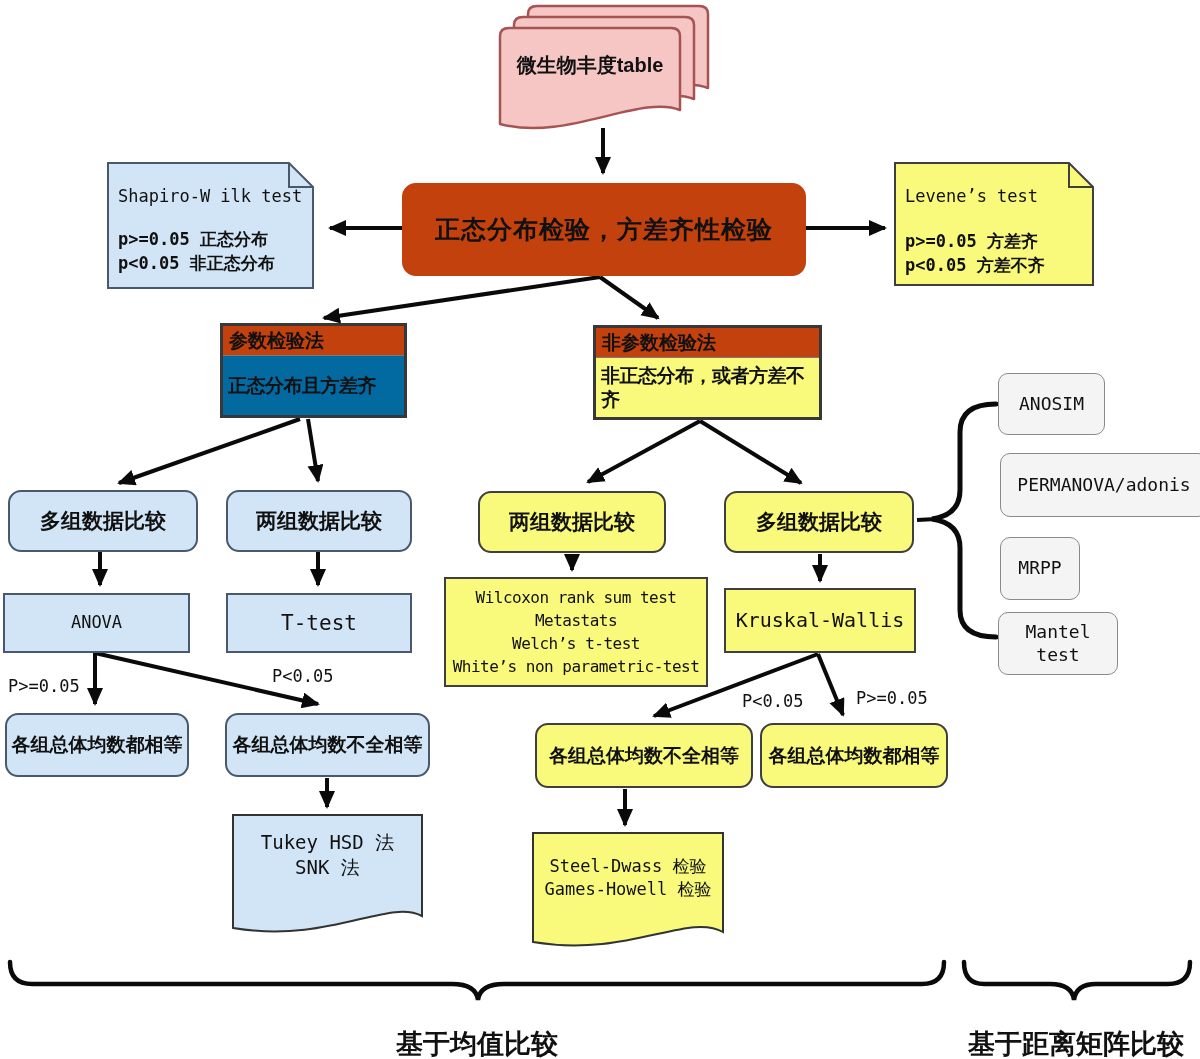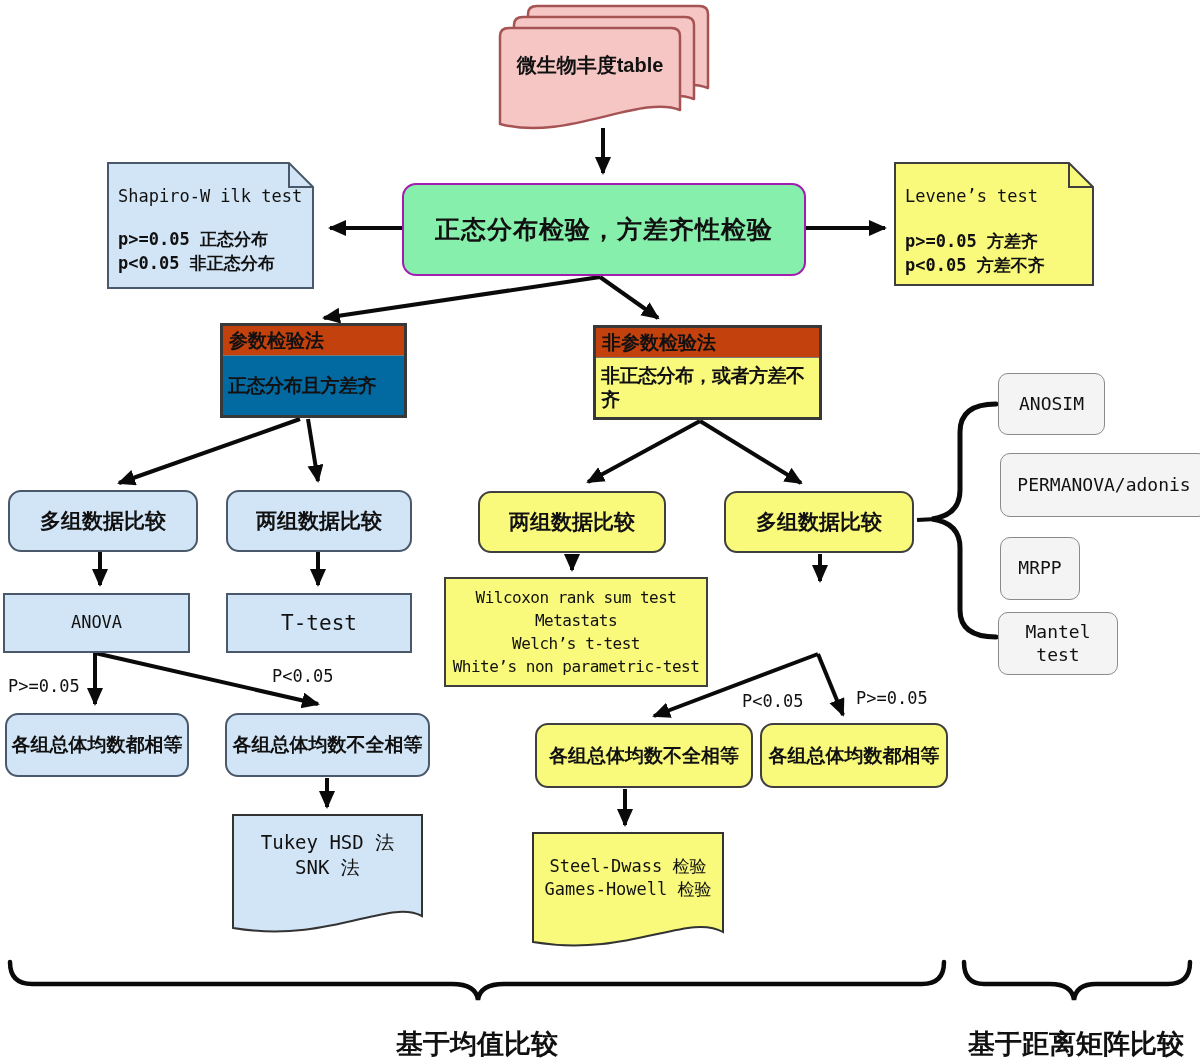--- a/index.html
+++ b/index.html
@@ -5,21 +5,21 @@
   html,body{margin:0;padding:0;background:#ffffff;}
   #canvas{position:relative;width:1200px;height:1059px;background:#fff;overflow:hidden;
           font-family:"Liberation Sans",sans-serif;color:#111;}
   svg.layer{position:absolute;left:0;top:0;z-index:1;}
   .node{position:absolute;z-index:2;box-sizing:border-box;display:flex;align-items:center;
         justify-content:center;text-align:center;line-height:1.25;}
   .rounded{border-radius:13px;}
   .blue{background:#d2e5f6;border:2px solid #49596b;}
   .yellow{background:#f9f97c;border:2px solid #3f3f3f;}
   .gray{background:#f4f4f4;border:1.5px solid #8a8a8a;border-radius:10px;}
-  .root{background:#86efac;border:2px solid #a21caf;border-radius:14px;
+  .root{background:#c2410c;border:2px solid #c2410c;border-radius:14px;
         font-size:25px;font-weight:600;letter-spacing:1px;}
   .cjk{font-weight:600;font-size:21px;}
   .mono{font-family:"DejaVu Sans Mono","Liberation Mono",monospace;}
   .headerbox{border:3px solid #383838;display:flex;flex-direction:column;align-items:stretch;
              padding:0;background:#fff;}
   .hb-title{height:29px;background:#c2410c;font-weight:700;font-size:19px;line-height:29px;
             text-align:left;padding-left:6px;border-bottom:1px solid #7a7a7a;}
   .hb-body{flex:1;display:flex;align-items:center;padding-left:5px;font-weight:600;font-size:19px;
            letter-spacing:-0.5px;text-align:left;}
   .hb-body.blue-bg{background:#0369a1;border:none;}
@@ -119,20 +119,21 @@
   <div class="node yellow rounded cjk" style="left:724px;top:491px;width:190px;height:62px;">多组数据比较</div>
 
   <div class="node blue mono" style="left:3px;top:593px;width:187px;height:60px;font-size:17px;">ANOVA</div>
   <div class="node blue mono" style="left:226px;top:593px;width:186px;height:60px;font-size:21px;">T-test</div>
   <div class="node yellow mono multiline" style="left:444px;top:577px;width:264px;height:110px;font-size:16px;line-height:1.45;letter-spacing:-0.5px;">
     <div>Wilcoxon rank sum test</div>
     <div>Metastats</div>
     <div>Welch’s t-test</div>
     <div>White’s non parametric-test</div>
   </div>
+  <div class="node yellow mono" style="left:724px;top:588px;width:192px;height:65px;font-size:20px;">Kruskal-Wallis</div>
 
   <div class="node gray mono" style="left:998px;top:373px;width:107px;height:62px;font-size:18px;">ANOSIM</div>
   <div class="node gray mono" style="left:1000px;top:453px;width:208px;height:64px;font-size:18px;">PERMANOVA/adonis</div>
   <div class="node gray mono" style="left:1000px;top:537px;width:80px;height:63px;font-size:18px;">MRPP</div>
   <div class="node gray mono" style="left:998px;top:612px;width:120px;height:63px;font-size:18px;">Mantel test</div>
 
   <div class="plabel" style="left:8px;top:676px;">P&gt;=0.05</div>
   <div class="plabel" style="left:272px;top:666px;">P&lt;0.05</div>
   <div class="plabel" style="left:742px;top:691px;">P&lt;0.05</div>
   <div class="plabel" style="left:856px;top:688px;">P&gt;=0.05</div>

